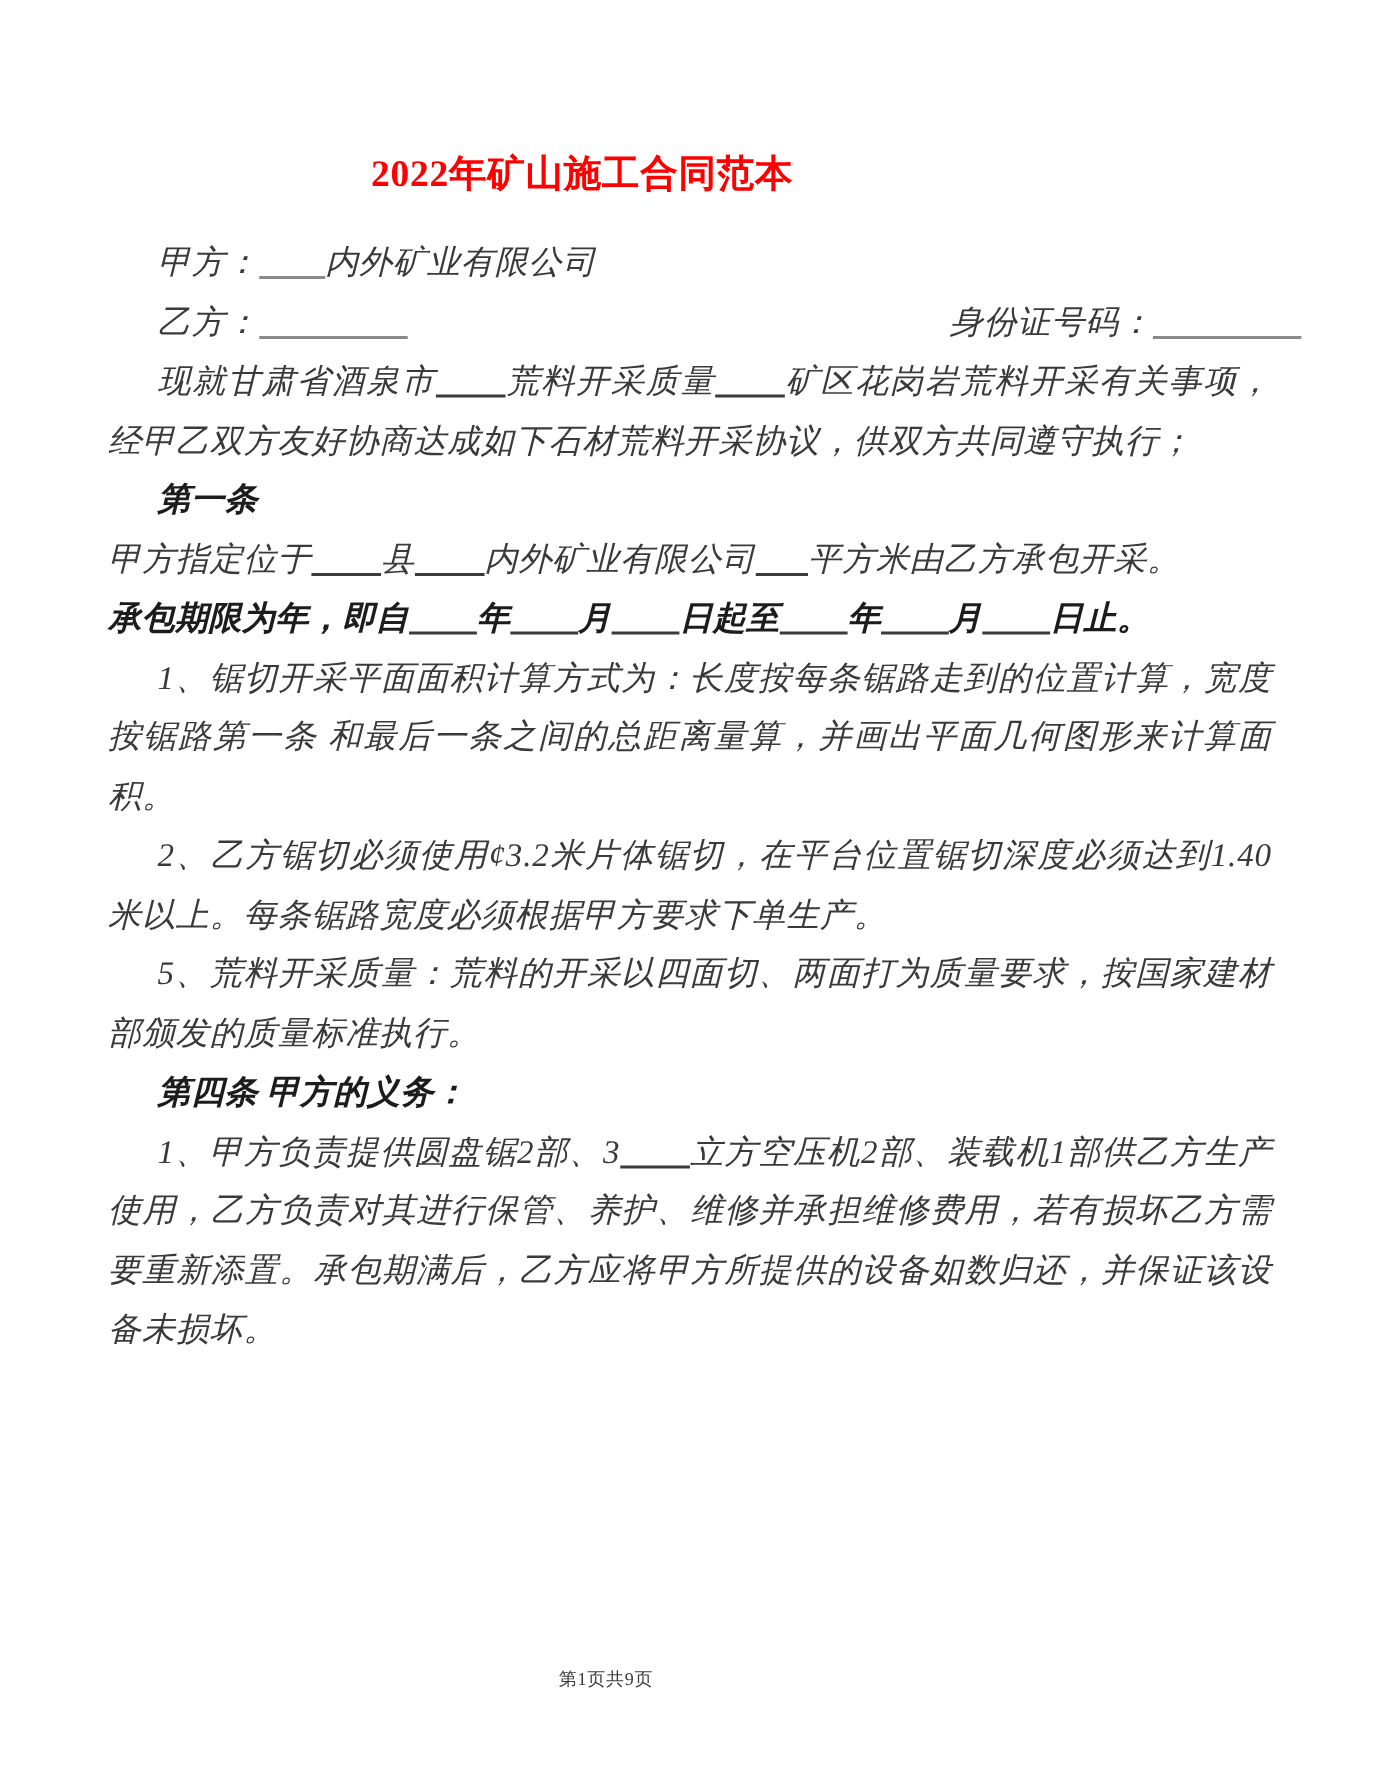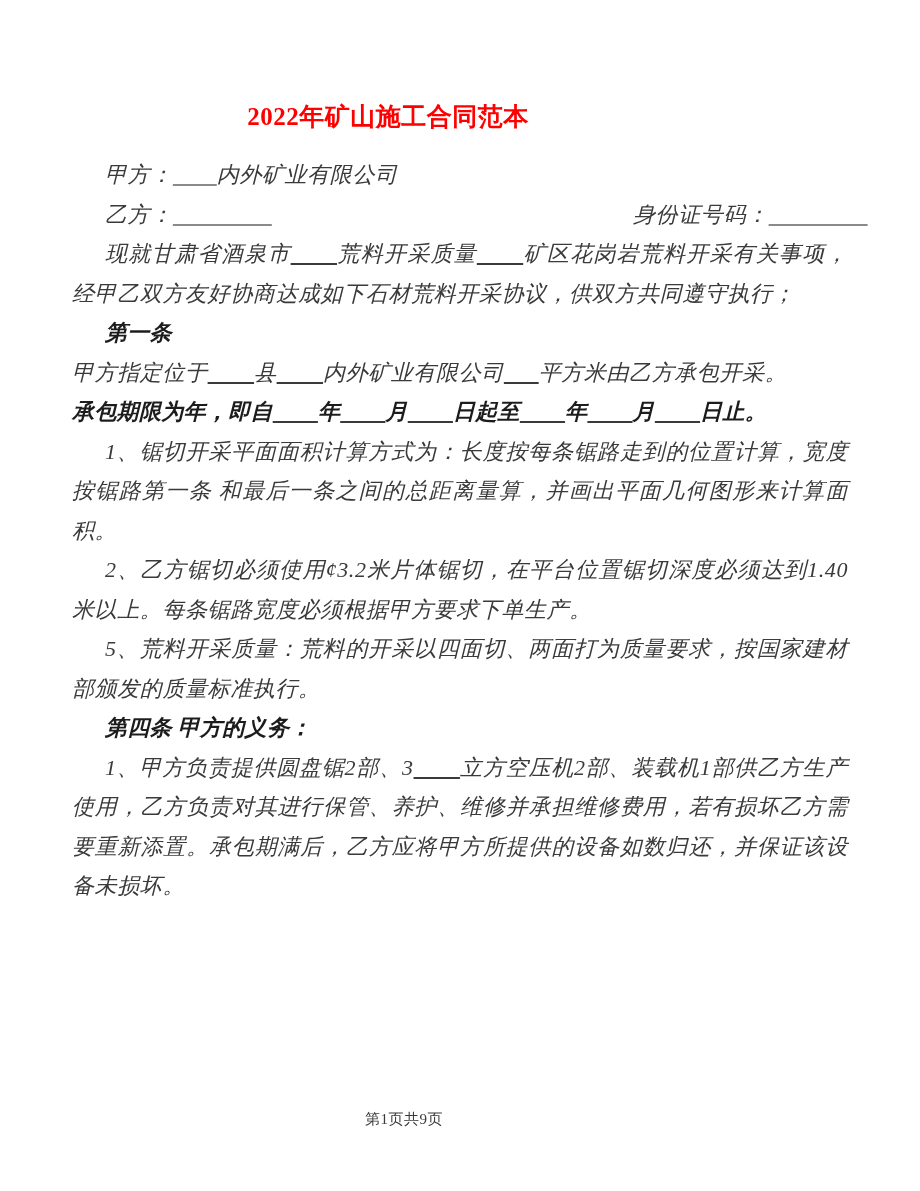--- a/index.html
+++ b/index.html
@@ -102,21 +102,21 @@
     top: 0;
     white-space: nowrap;
   }
 
   .footer {
     position: absolute;
     left: 0;
     top: 1108px;
     width: 808px;
     text-align: center;
-    font-size: 15px;
+    font-size: 12px;
     color: #3a3a3a;
     line-height: 22px;
     letter-spacing: 0.5px;
   }
 </style>
 </head>
 <body>
 
 <div class="page">
 

